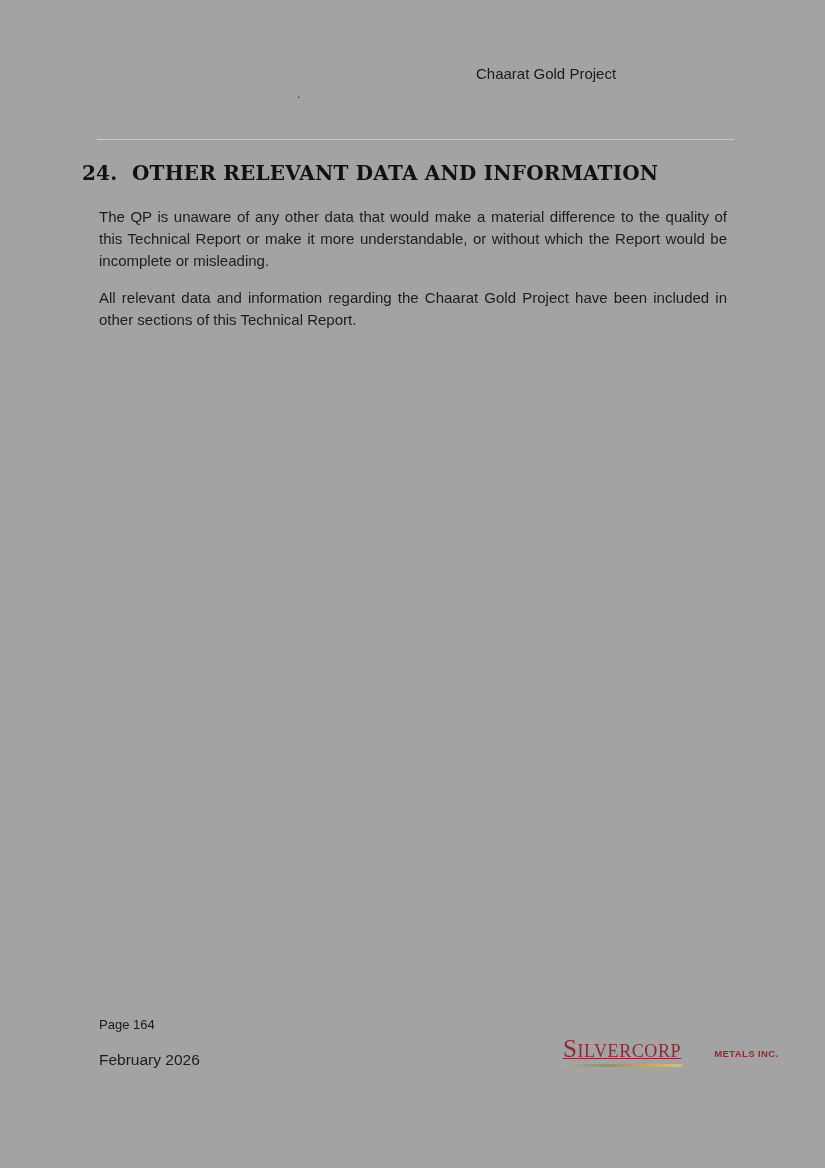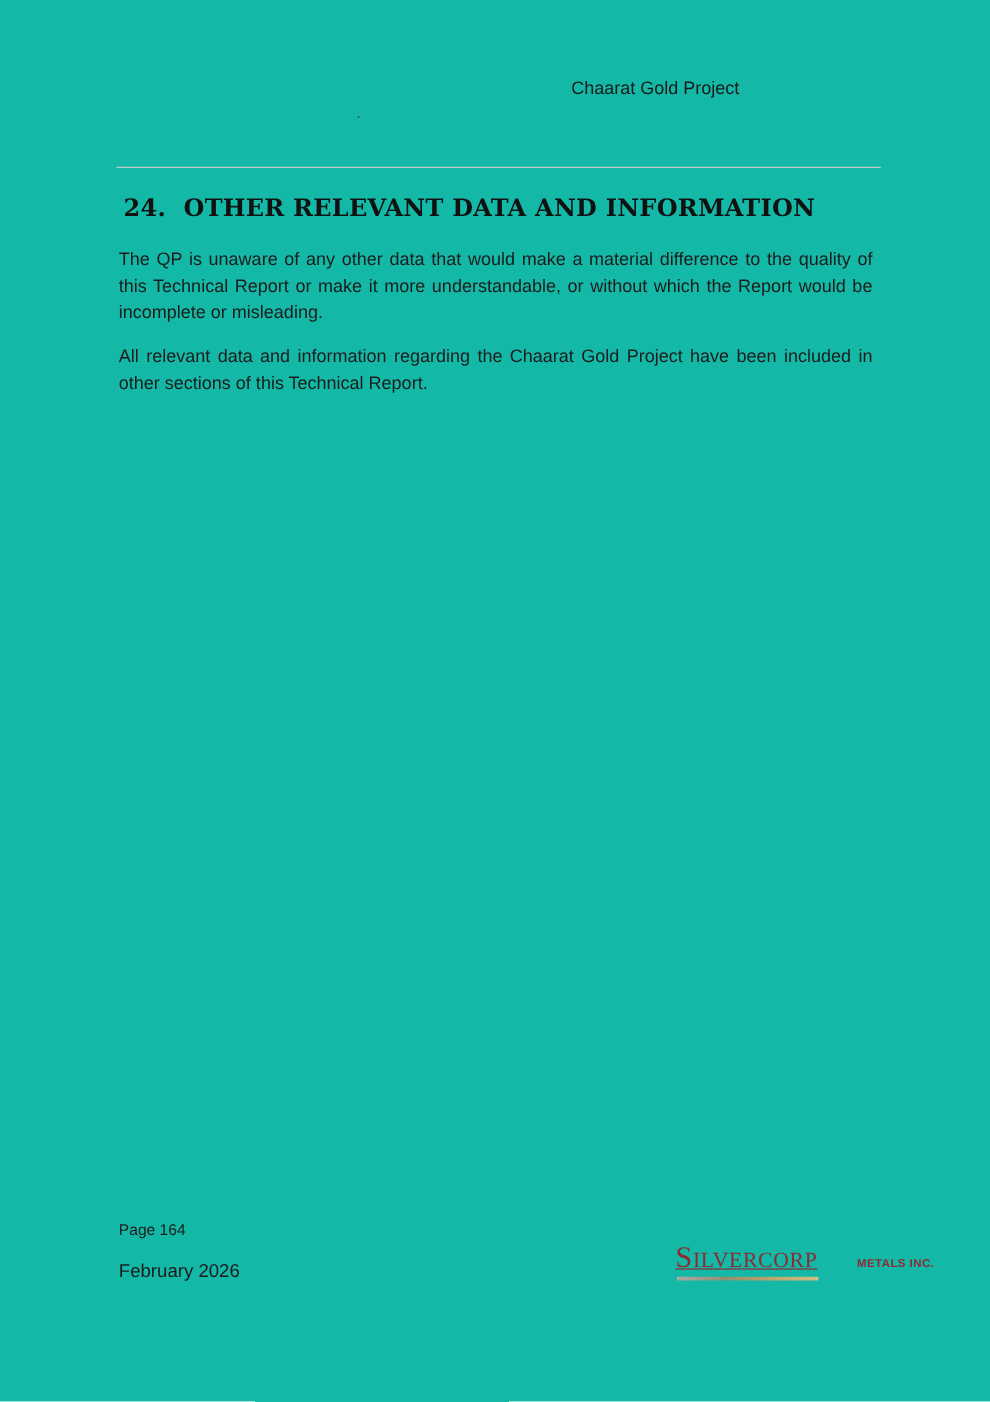--- a/index.html
+++ b/index.html
@@ -1,21 +1,21 @@
 <!DOCTYPE html>
 <html><head>
 <meta charset="utf-8">
 <style>
   * { margin: 0; padding: 0; box-sizing: border-box; }
   html, body { background: #ffffff; }
   .page {
     position: relative;
     width: 825px;
     height: 1168px;
-    background: #14b8a6;
+    background: #a3a3a3;
     font-family: "Liberation Sans", sans-serif;
     color: #1c1c1c;
     overflow: hidden;
     margin: 0 auto;
   }
 
   
   .running-header {
     position: absolute;
     left: 476px;
@@ -36,21 +36,21 @@
     left: 97px;
     top: 139px;
     width: 637px;
     height: 1px;
     background: #c9c9c9;
   }
 
   
   .section-heading {
     position: absolute;
-    left: 103px;
+    left: 82px;
     top: 161px;
     width: 628px;
     display: flex;
     align-items: baseline;
     font-family: "DejaVu Serif", serif;
     font-weight: bold;
     font-size: 20px;
     color: #111111;
     letter-spacing: 0.2px;
   }

